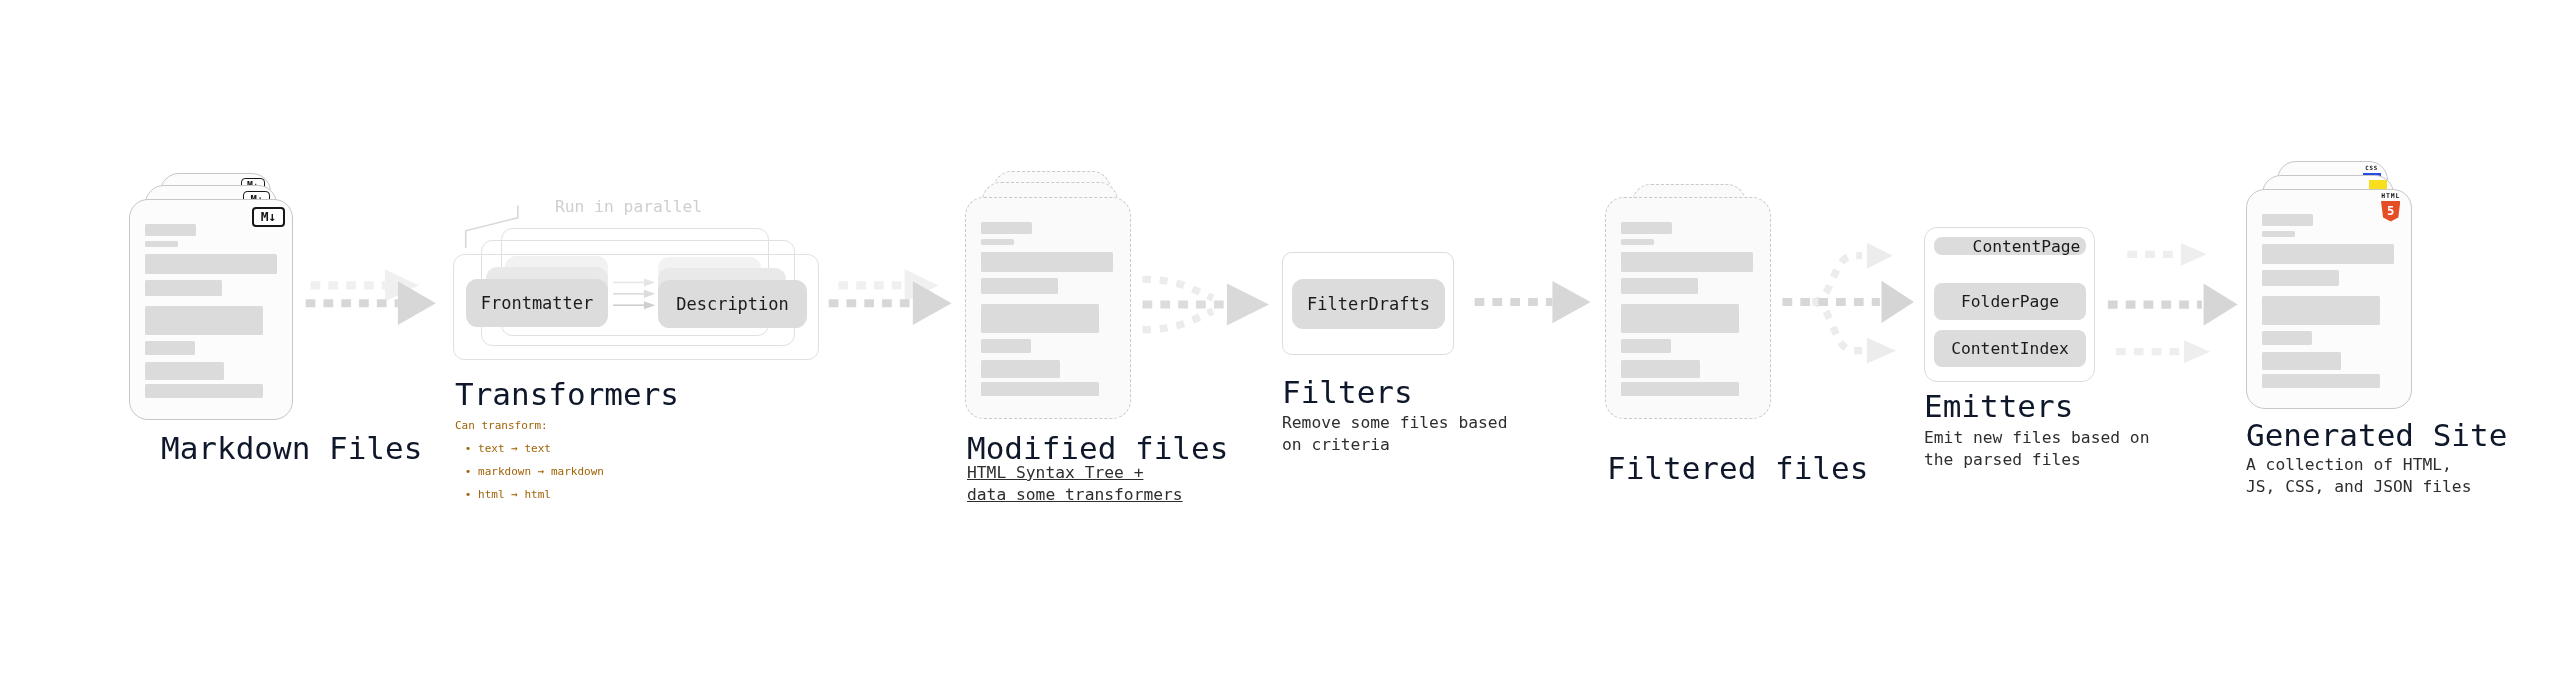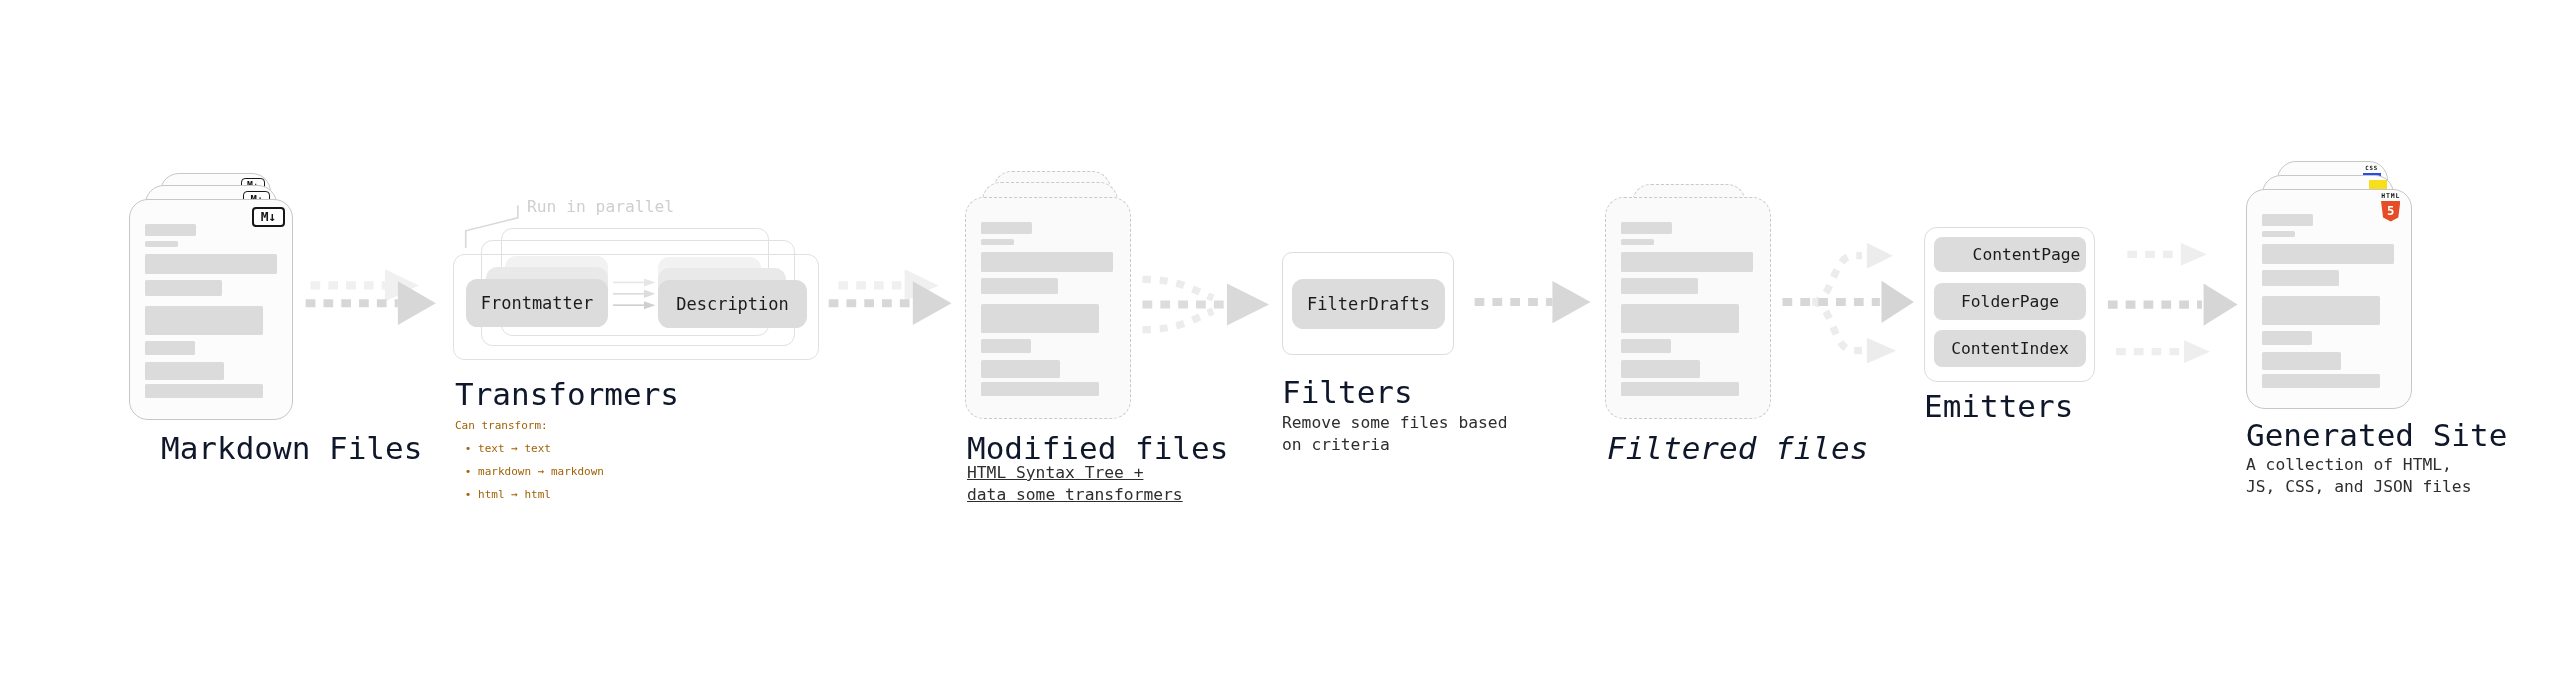--- a/index.html
+++ b/index.html
@@ -83,21 +83,21 @@
     </g>
     <g>
       <line x1="8" y1="46" x2="122" y2="46" stroke="#d7d7d7" stroke-width="10" stroke-dasharray="12 10"></line>
       <polygon points="122,19 169,46 122,73" fill="#d7d7d7"></polygon>
     </g>
   </svg>
 
   <svg class="arrow-svg" style="left:455px;top:195px;" width="98" height="57" viewBox="0 0 120 70">
     <polyline points="77,13 77,28 13,44 13,65" fill="none" stroke="#d8d8d8" stroke-width="2"></polyline>
   </svg>
-  <div class="note" style="left:527px;top:197px;">Run in parallel</div>
+  <div class="note" style="left:555px;top:197px;">Run in parallel</div>
 
   <div class="frame" style="left:501px;top:228px;width:268px;height:108px;"></div>
   <div class="frame" style="left:481px;top:240px;width:314px;height:106px;"></div>
   <div class="frame" style="left:453px;top:254px;width:366px;height:106px;"></div>
 
   <div class="pill ghost2" style="left:505px;top:256px;width:103px;height:45px;"></div>
   <div class="pill ghost1" style="left:486px;top:267px;width:122px;height:46px;"></div>
   <div class="pill" style="left:466px;top:279px;width:142px;height:48px;">Frontmatter</div>
 
   <div class="pill ghost2" style="left:658px;top:257px;width:103px;height:45px;"></div>
@@ -180,36 +180,40 @@
   <div class="doc dashed" style="left:1605px;top:197px;width:166px;height:222px;">
     <i class="bar b1"></i>
     <i class="bar b2"></i>
     <i class="bar b3"></i>
     <i class="bar b4"></i>
     <i class="bar b5"></i>
     <i class="bar b6"></i>
     <i class="bar b7"></i>
     <i class="bar b8"></i>
   </div>
-  <div class="sec-title" style="left:1607px;top:430px;font-style:italic;">Filtered files</div>
+  <div class="sec-title" style="left:1607px;top:450px;">Filtered files</div>
 
   <svg class="arrow-svg" style="left:1776px;top:241px;" width="142" height="130" viewBox="0 0 175 160">
     <path d="M 45,75 C 70,75 70,18 95,18 L 106,18" fill="none" stroke="#ececec" stroke-width="9" stroke-dasharray="10 11"></path>
     <polygon points="112,2 144,18 112,34" fill="#ececec"></polygon>
     <path d="M 45,75 C 70,75 70,135 95,135 L 106,135" fill="none" stroke="#ececec" stroke-width="9" stroke-dasharray="10 11"></path>
     <polygon points="112,119 148,135 112,151" fill="#ececec"></polygon>
     <line x1="8" y1="75" x2="128" y2="75" stroke="#d7d7d7" stroke-width="10" stroke-dasharray="12 10"></line>
     <polygon points="130,49 170,75 130,101" fill="#d5d5d5"></polygon>
   </svg>
 
   <div class="frame solidbg" style="left:1924px;top:227px;width:171px;height:155px;border-radius:13px;"></div>
-  <div class="pill em" style="left:1934px;top:237px;width:152px;height:35px;padding-left:33px;">ContentPage</div>
+  <div class="pill em" style="left:1934px;top:237px;width:152px;height:18px;padding-left:33px;">ContentPage</div>
   <div class="pill em" style="left:1934px;top:283px;width:152px;height:37px;text-align:center;">FolderPage</div>
   <div class="pill em" style="left:1934px;top:330px;width:152px;height:37px;">ContentIndex</div>
   <div class="sec-title" style="left:1924px;top:388px;">Emitters</div>
+  <div class="sec-desc" style="left:1924px;top:427px;">
+    <div>Emit new files based on</div>
+    <div>the parsed files</div>
+  </div>
 
   <svg class="arrow-svg" style="left:2103px;top:238px;" width="150" height="130" viewBox="0 0 185 160">
     <g>
       <line x1="30" y1="20" x2="96" y2="20" stroke="#eeeeee" stroke-width="9" stroke-dasharray="12 10"></line>
       <polygon points="96,6 128,20 96,34" fill="#eeeeee"></polygon>
     </g>
     <g>
       <line x1="6" y1="82" x2="122" y2="82" stroke="#d6d6d6" stroke-width="10" stroke-dasharray="12 10"></line>
       <polygon points="124,56 166,82 124,108" fill="#d6d6d6"></polygon>
     </g>

